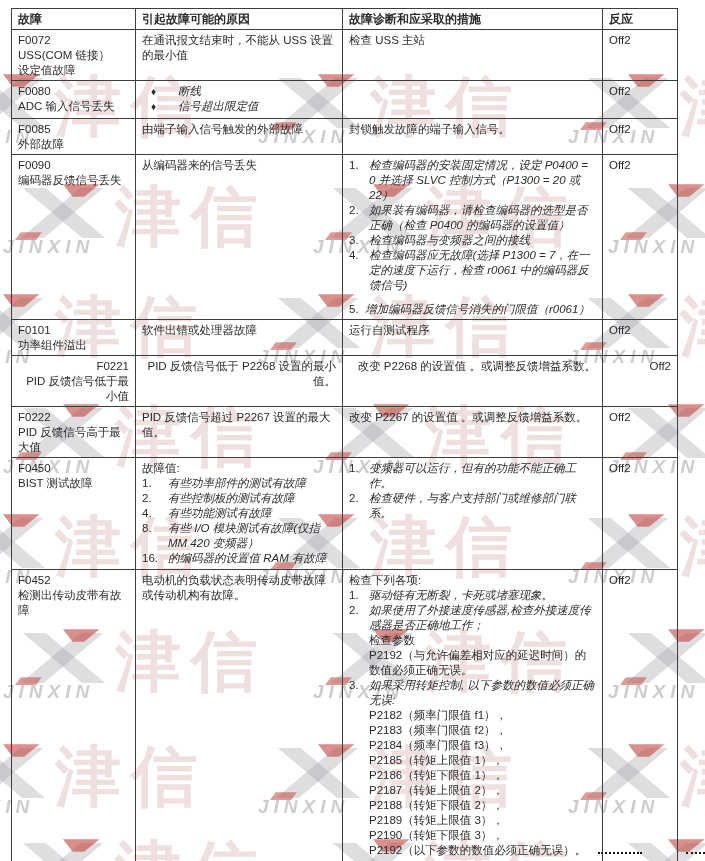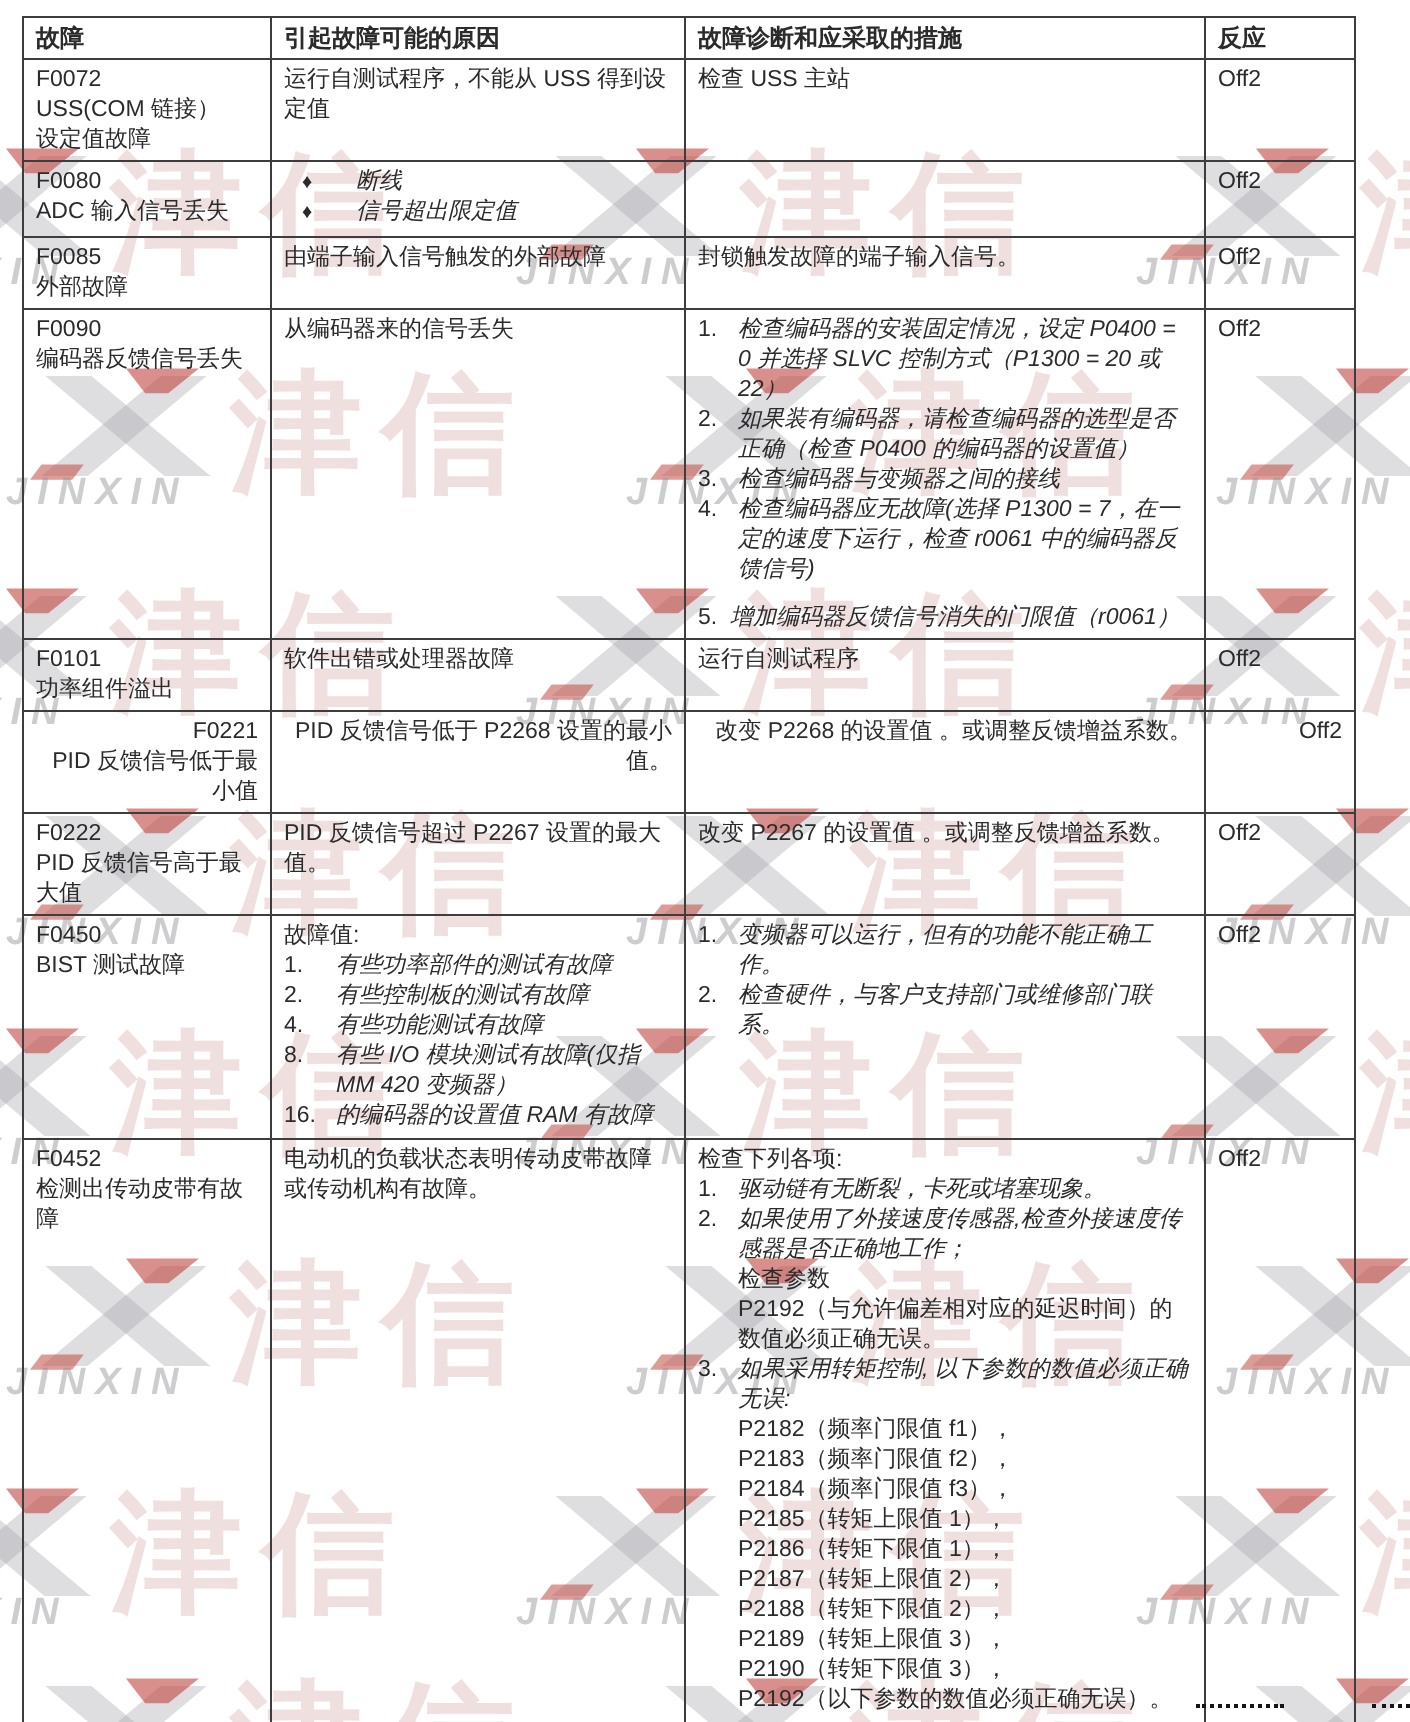--- a/index.html
+++ b/index.html
@@ -297,21 +297,21 @@
         </tr>
     </thead>
     <tbody>
         <tr style="height: 48px;">
           <td>
             <div class="cell-line">F0072</div>
             <div class="cell-line">USS(COM 链接）</div>
             <div class="cell-line">设定值故障</div>
           </td>
           <td>
-            <div class="cell-line">运行自测试程序，不能从 USS 得到设定值</div>
+            <div class="cell-line">在通讯报文结束时，不能从 USS 设置的最小值</div>
           </td>
           <td>
             <div class="cell-line">检查 USS 主站</div>
           </td>
           <td>Off2</td>
         </tr>
         <tr style="height: 38px; margin-top: 26px;">
           <td>
             <div class="cell-line">F0080</div>
             <div class="cell-line">ADC 输入信号丢失</div>

